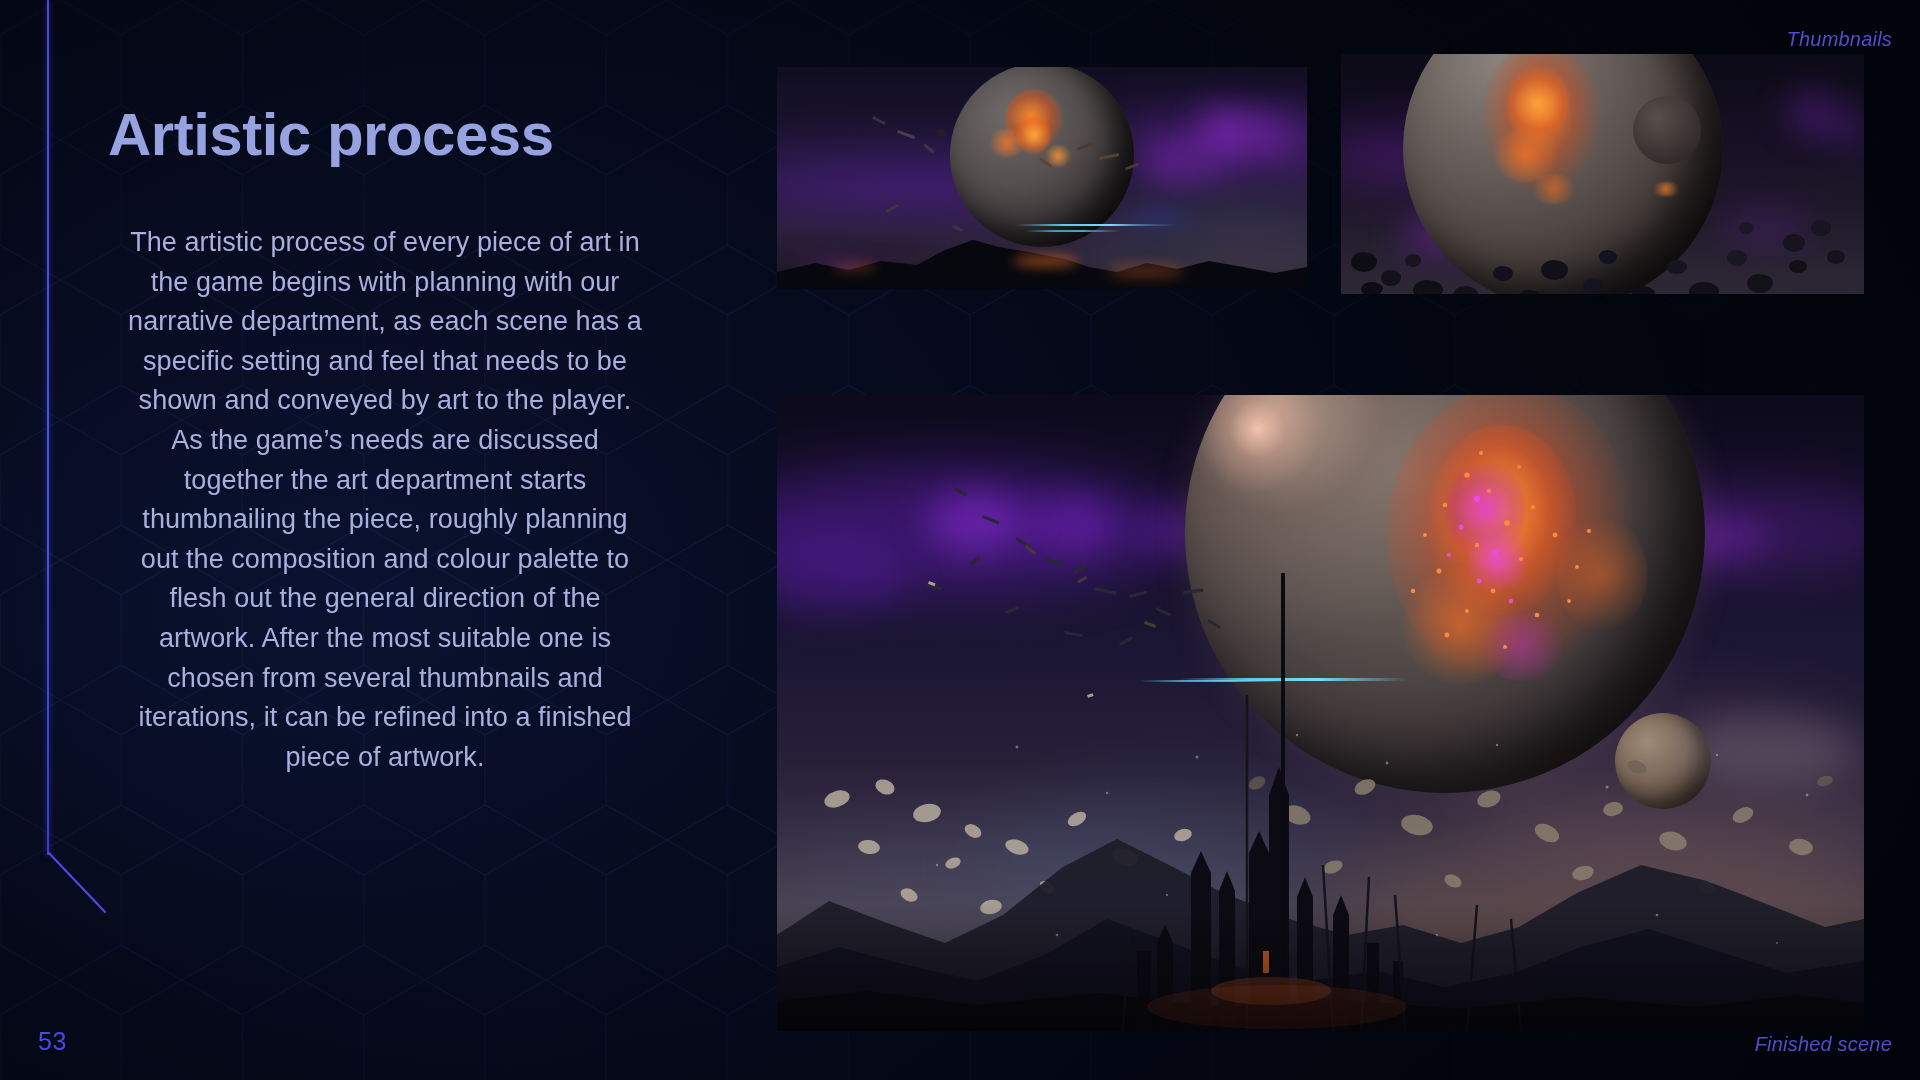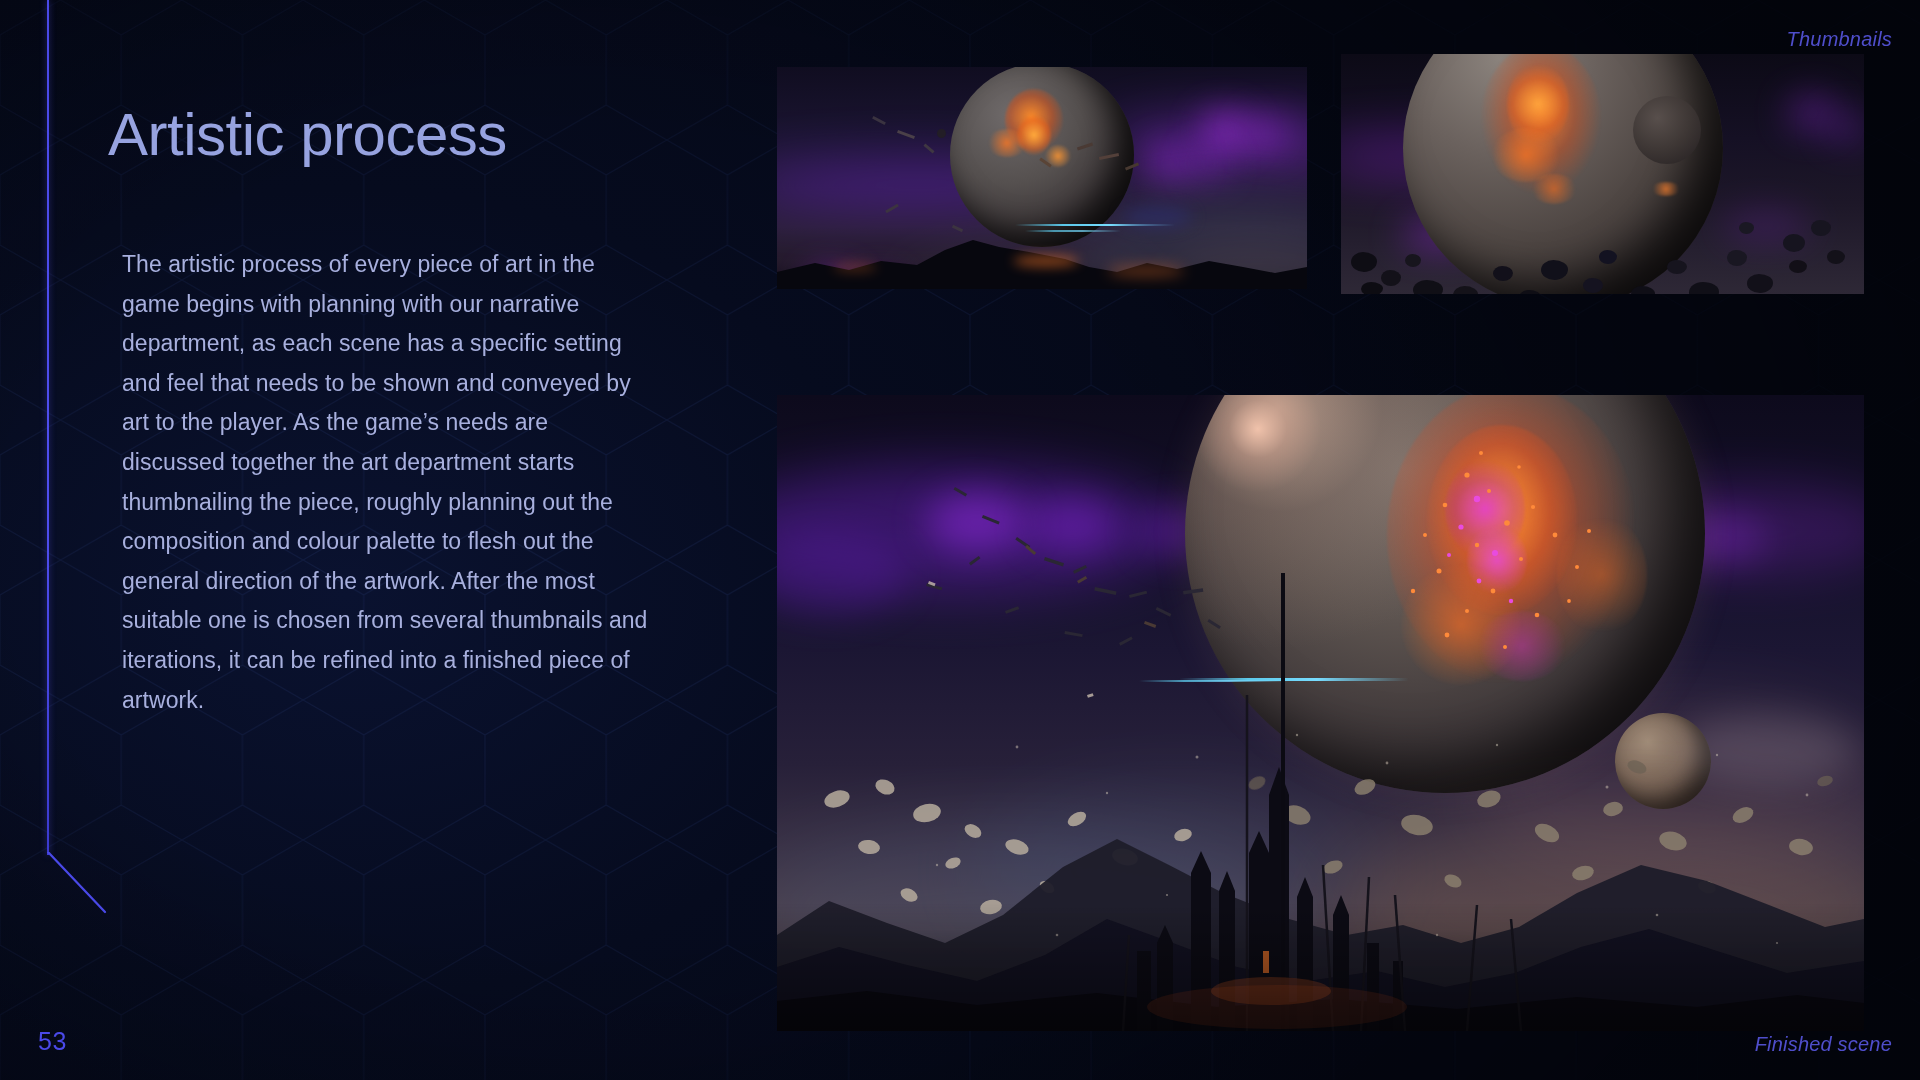--- a/index.html
+++ b/index.html
@@ -44,34 +44,35 @@
   }
 
   
   .left-col {
     position:absolute;
     left:108px; top:105px;
     width:600px;
   }
   .slide-title {
     font-size:60px;
-    font-weight:normal;
+    font-weight:bold;
     letter-spacing:-.5px;
     color:#97a3e0;
     line-height:1;
-    margin-bottom:80px;
+    margin-bottom:58px;
     white-space:nowrap;
   }
   .body-copy {
-    font-size:23px;
+    font-size:27px;
     line-height:39.6px;
     color:#a8b0de;
     width:540px;
     padding-left:14px;
     letter-spacing:.05px;
+    text-align:center;
   }
 
   
   .page-num {
     position:absolute;
     left:38px; bottom:24px;
     font-size:25px;
     color:#4a49e8;
     letter-spacing:.5px;
   }

